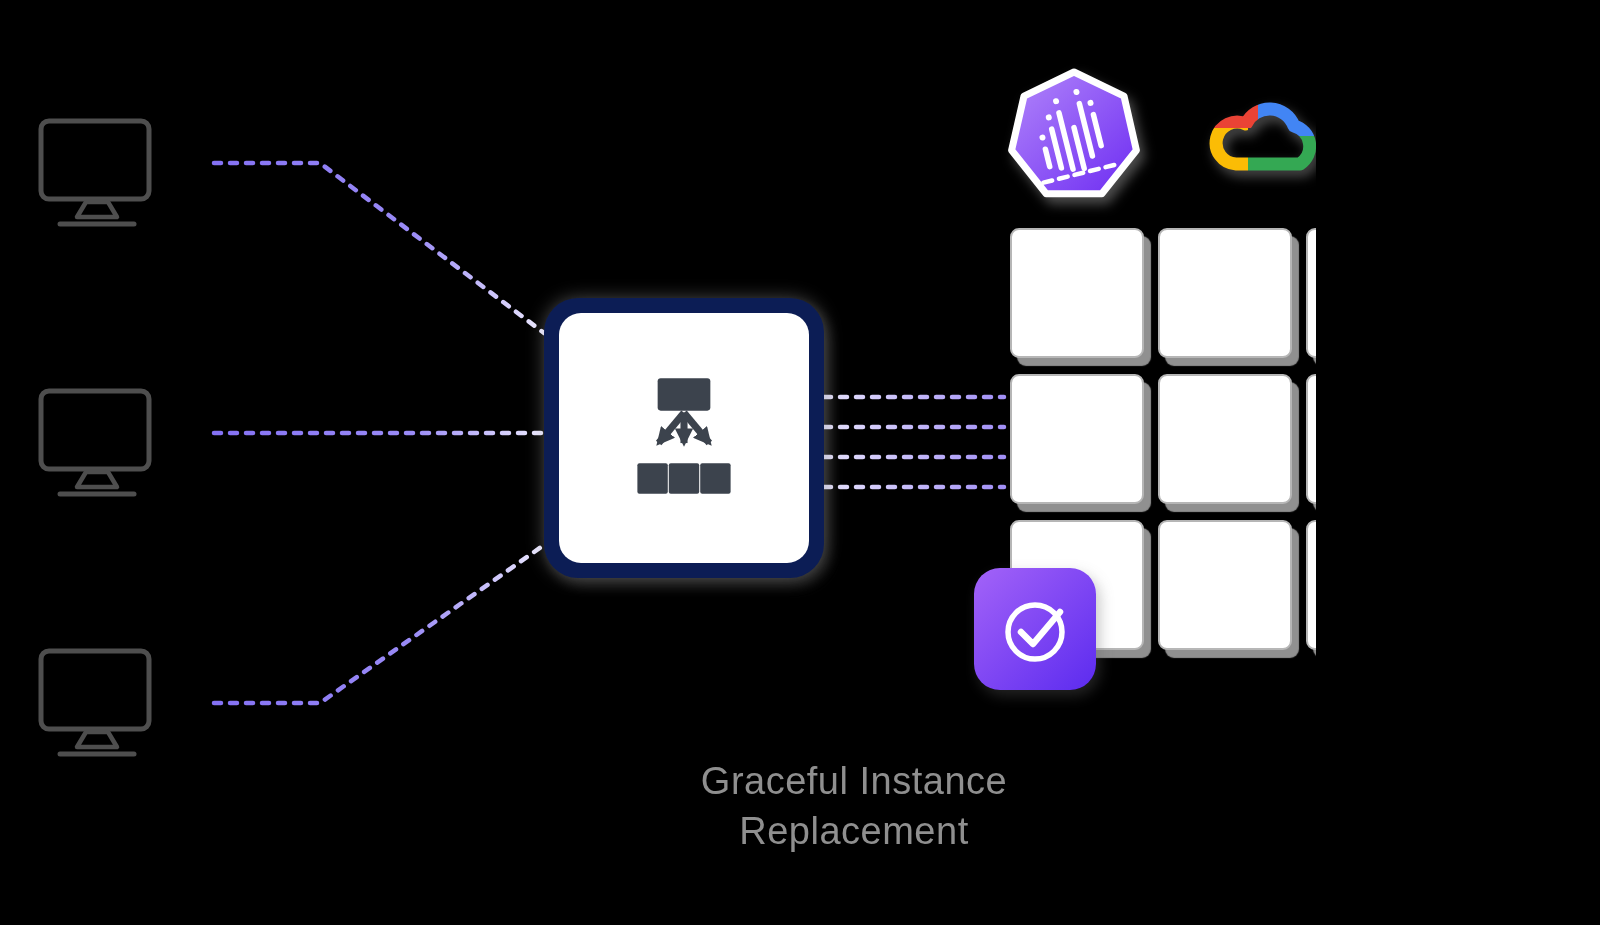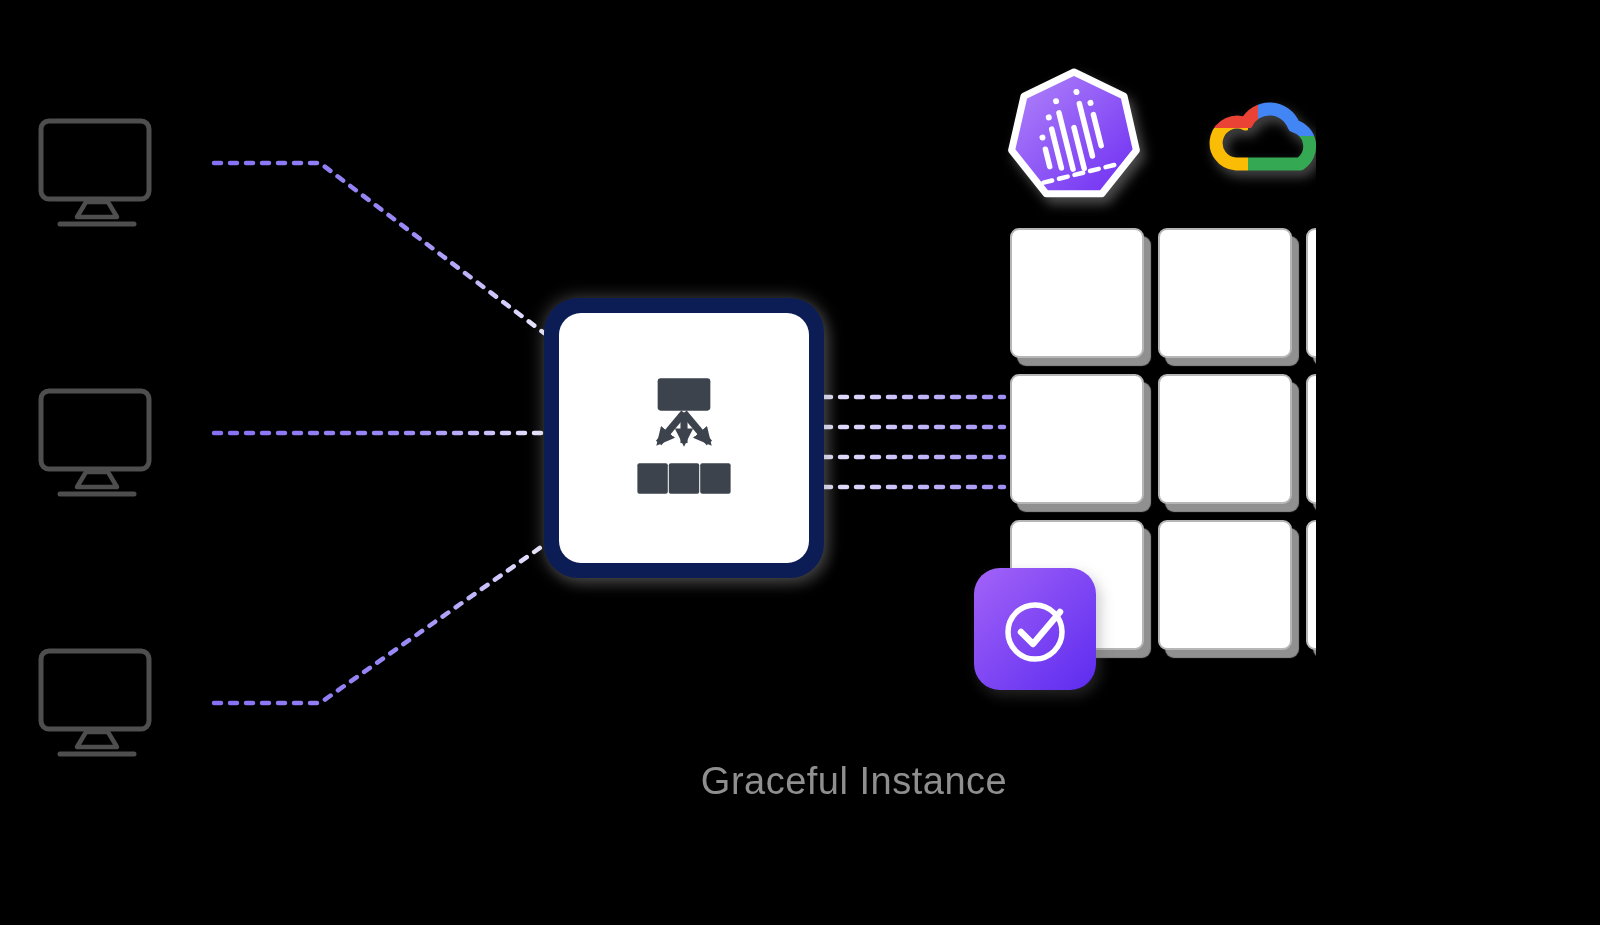--- a/index.html
+++ b/index.html
@@ -198,15 +198,16 @@
         <rect x="14" y="14" width="58" height="40" fill="#EA4335"></rect>
         <rect x="72" y="8" width="60" height="54" fill="#4285F4"></rect>
         <rect x="14" y="54" width="48" height="50" fill="#FBBC05"></rect>
         <rect x="62" y="62" width="72" height="44" fill="#34A853"></rect>
       </g>
     </svg>
   </div>
 
   <div class="caption">
     <div>Graceful Instance</div>
+    <div>Replacement</div>
   </div>
 
 </div>
 
 </body></html>

